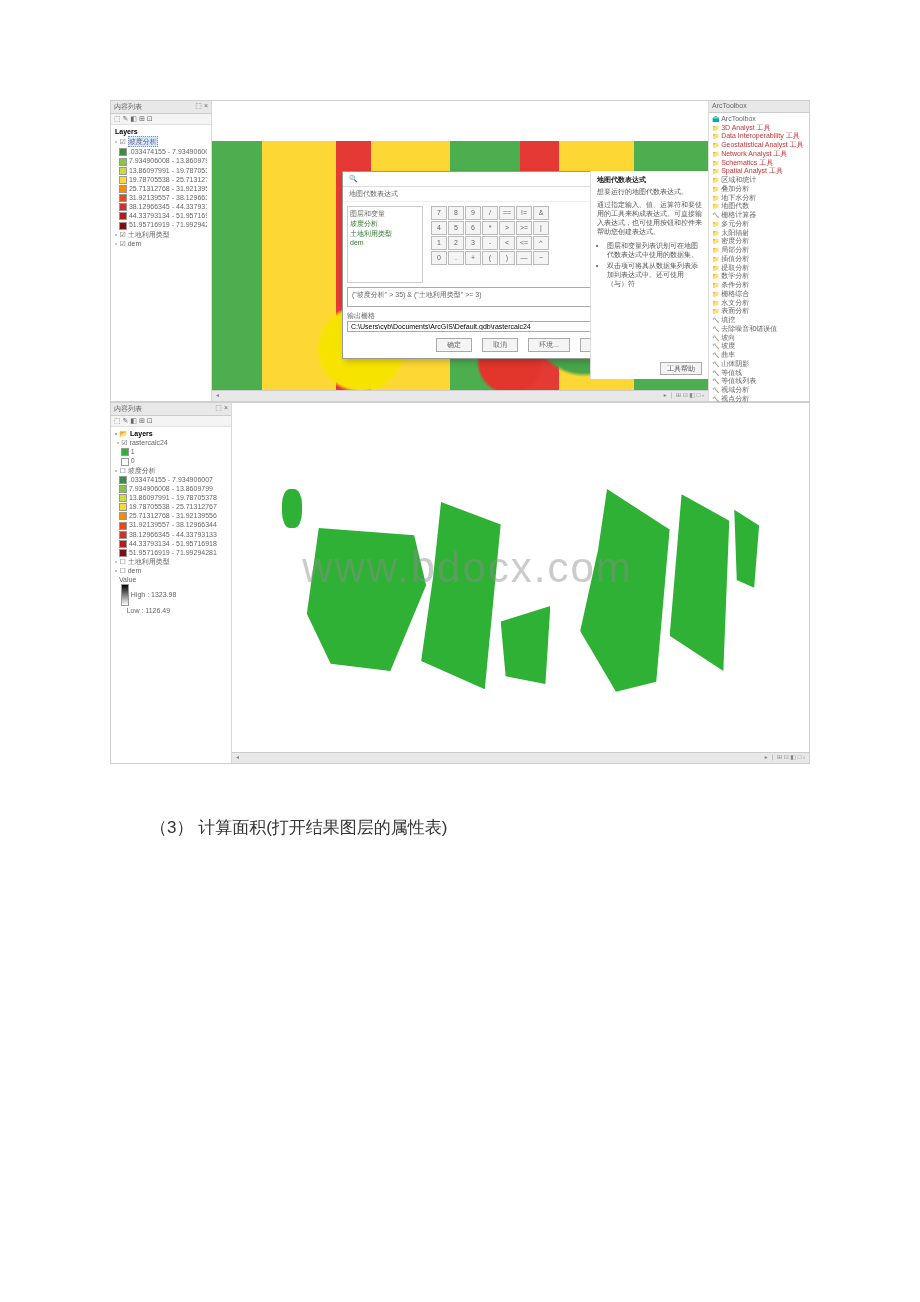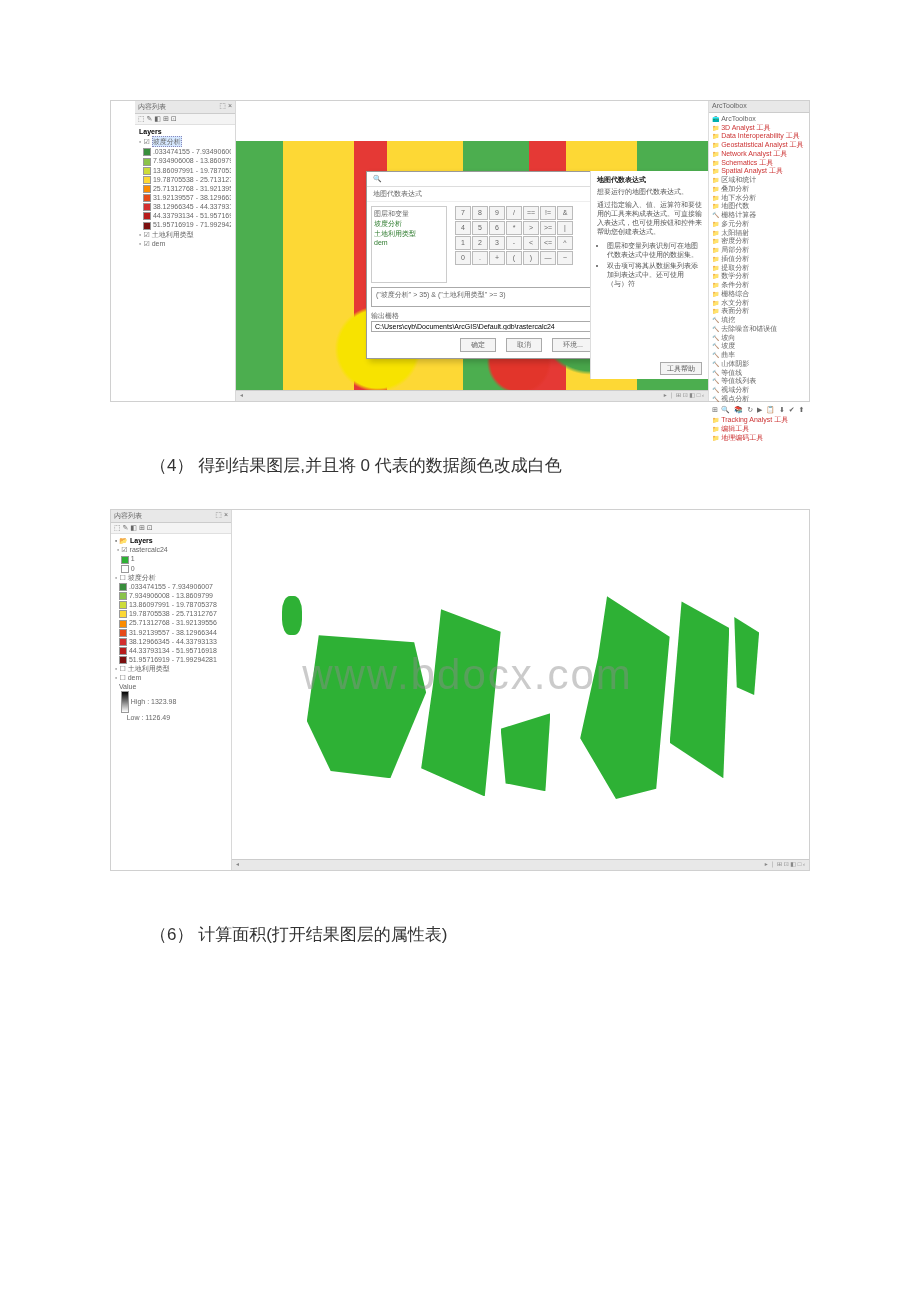--- a/index.html
+++ b/index.html
@@ -19,21 +19,21 @@
   }
   .app-window {
     border: 1px solid #d0d0d0;
     background: #fff;
     font-size: 7px;
     color: #666;
     display: flex;
     position: relative;
   }
   
-  .ss1 { height: 300px; padding-left: 24px; }
+  .ss1 { height: 300px; }
   .toc-panel {
     width: 100px;
     border-right: 1px solid #d8d8d8;
     background: #fff;
   }
   .panel-header {
     background: #e8e8e8;
     padding: 1px 3px;
     font-size: 7px;
     border-bottom: 1px solid #ccc;
@@ -309,21 +309,20 @@
             <div class="tb-icon-row">⊞ 🔍 📚 ↻ ▶ 📋 ⬇ ✔ ⬆</div>
             <div class="tb-item tb-folder tb-red">Tracking Analyst 工具</div>
             <div class="tb-item tb-folder tb-red">编辑工具</div>
             <div class="tb-item tb-folder tb-red">地理编码工具</div>
           </div>
       </div>
 
     </div>
   </div>
 
-  <div class="step-text">（4） 得到结果图层,并且将 0 代表的数据颜色改成白色</div>
 
   <div class="screenshot-block">
     <div class="app-window ss2">
 
       <div class="toc-panel2">
         <div class="panel-header" style="display:flex;justify-content:space-between;">
           <span>内容列表</span>
           <span>⬚ ×</span>
         </div>
         <div class="panel-toolbar">⬚ ✎ ◧ ⊞ ⊡</div>
@@ -367,15 +366,15 @@
           <span>▸ ｜ ⊞ ⊡ ◧ □ ‹</span>
         </div>
       </div>
 
     </div>
     <div class="watermark">
       <span>www.</span><span class="b">b</span><span>docx.com</span>
     </div>
   </div>
 
-  <div class="step-text">（6） 计算面积(打开结果图层的属性表)</div>
+  <div class="step-text">（3） 计算面积(打开结果图层的属性表)</div>
 
 </div>
 
 </body></html>

